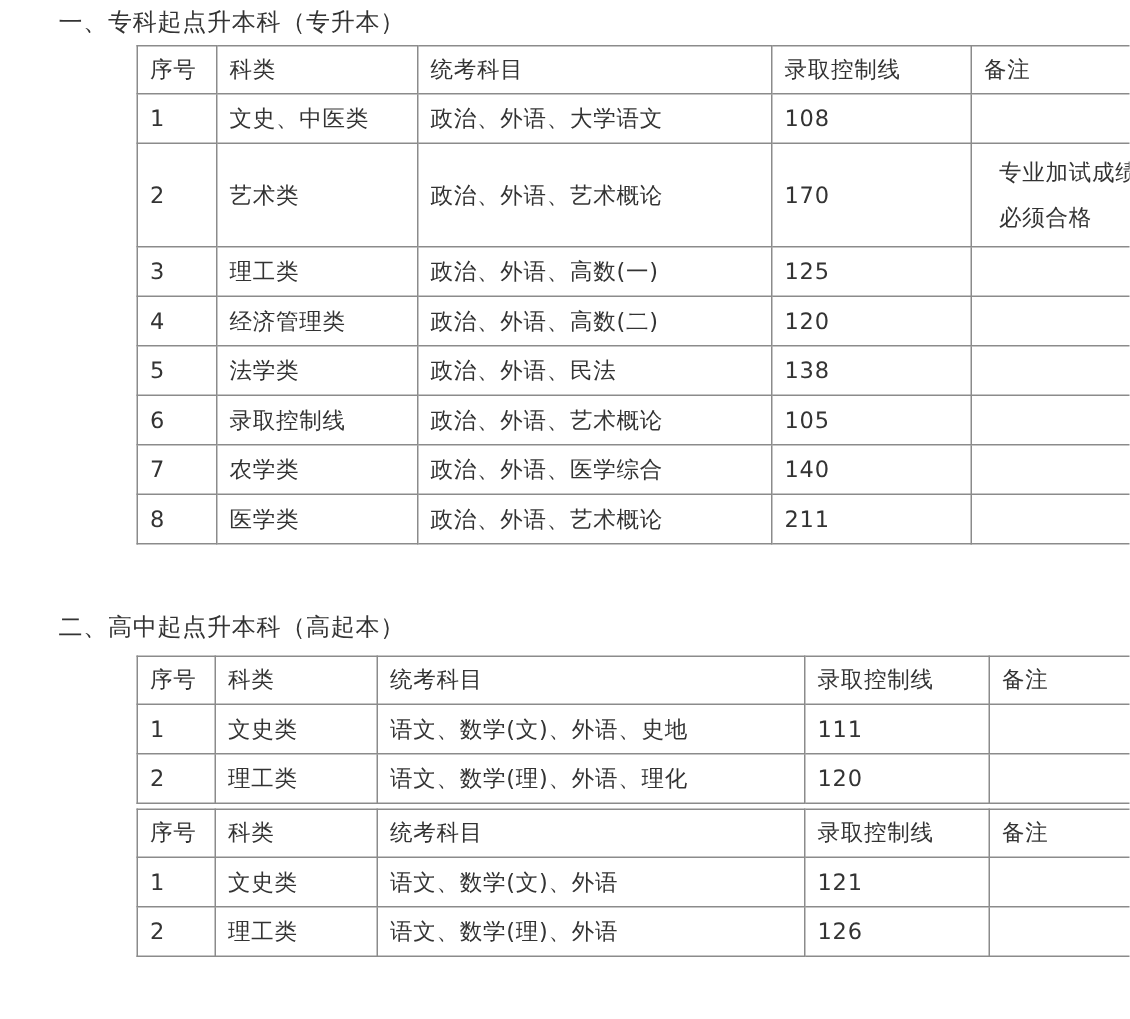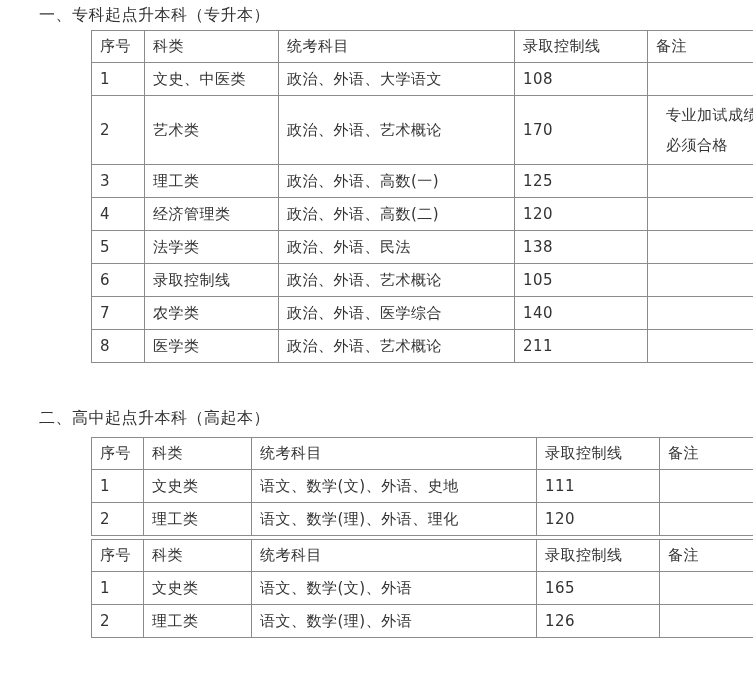--- a/index.html
+++ b/index.html
@@ -201,21 +201,21 @@
             <th>统考科目</th>
             <th>录取控制线</th>
             <th>备注</th>
           </tr>
         </thead>
         <tbody>
           <tr>
             <td>1</td>
             <td>文史类</td>
             <td>语文、数学(文)、外语</td>
-            <td>165</td>
+            <td>121</td>
             <td></td>
           </tr>
           <tr>
             <td>2</td>
             <td>理工类</td>
             <td>语文、数学(理)、外语</td>
             <td>126</td>
             <td></td>
           </tr>
         </tbody>

